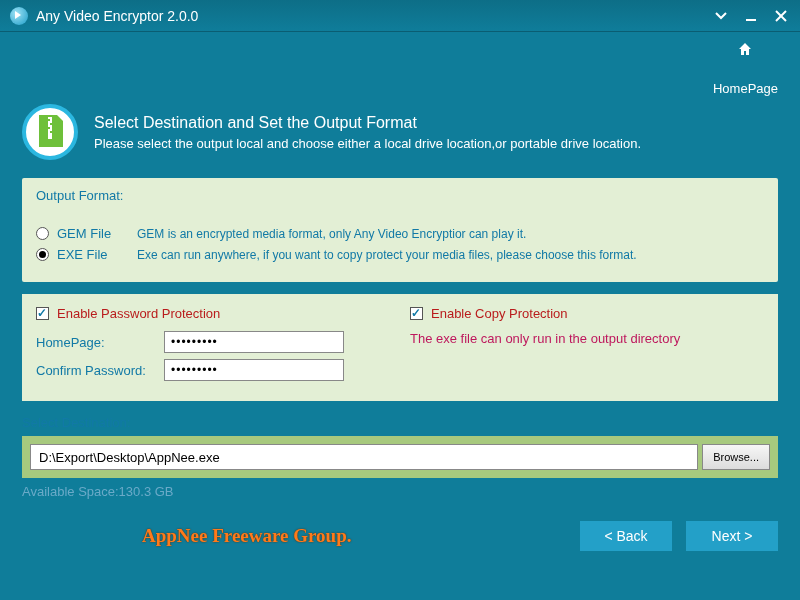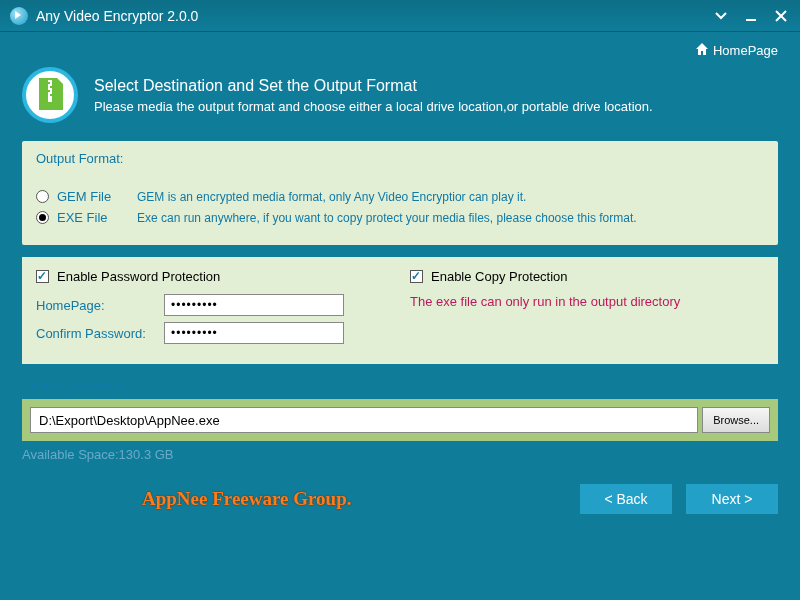--- a/index.html
+++ b/index.html
@@ -8,21 +8,21 @@
 .window { width: 800px; height: 600px; background: #0f7d9a; display: flex; flex-direction: column; }
 
 .titlebar { height: 32px; background: linear-gradient(#0d6e87, #0f7d9a); display: flex; align-items: center; padding: 12px 10px; color: #fff; font-size: 14px; border-bottom: 1px solid #0a5d72; }
 .titlebar-icon { width: 18px; height: 18px; border-radius: 50%; background: radial-gradient(circle at 35% 35%, #9de2f5, #1b9cc7); margin-right: 8px; position: relative; }
 .titlebar-icon::after { content: ""; position: absolute; left: 5px; top: 4px; width: 0; height: 0; border-left: 6px solid #fff; border-top: 4px solid transparent; border-bottom: 4px solid transparent; }
 .titlebar-spacer { flex: 1; }
 .win-btn { width: 18px; height: 18px; margin-left: 12px; display: flex; align-items: center; justify-content: center; cursor: pointer; }
 .win-btn svg { stroke: #fff; stroke-width: 2; fill: none; }
 
 .homepage-row { display: flex; justify-content: flex-end; padding: 10px 22px 0; }
-.homepage-link { color: #fff; font-size: 13px; display: flex; align-items: center; gap: 4px; cursor: pointer; }
+.homepage-link { color: #fff; font-size: 13px; display: flex; align-items: center; gap: 22px; cursor: pointer; flex-direction: column; }
 
 .header-block { display: flex; align-items: center; padding: 8px 22px 18px; gap: 16px; }
 .header-icon { width: 56px; height: 56px; border-radius: 50%; background: #fff; border: 4px solid #2bb7e0; display: flex; align-items: center; justify-content: center; }
 .header-icon svg { fill: #6ec03a; }
 .header-text h2 { color: #fff; font-size: 16px; font-weight: normal; margin-bottom: 4px; }
 .header-text p { color: #fff; font-size: 13px; font-weight: normal; }
 
 .content { margin: 0 16px; padding: 0 6px; }
 
 .panel-of { background: #e3efd5; border-radius: 2px; padding: 10px 14px 14px; }
@@ -34,21 +34,21 @@
 .radio-desc { color: #1179a6; font-size: 12px; }
 
 .spacer-blue { height: 12px; }
 
 .panel-pw { background: #e3efd5; display: flex; padding: 12px 14px 14px; gap: 20px; }
 .pw-left { flex: 1; }
 .pw-right { flex: 1; }
 .cb-row { display: flex; align-items: center; margin-bottom: 10px; }
 .cb { width: 13px; height: 13px; border: 1px solid #555; background: #fff; margin-right: 8px; position: relative; cursor: pointer; }
 .cb.checked::after { content: "✓"; position: absolute; left: 0; top: -2px; font-size: 12px; color: #1179a6; font-weight: bold; }
-.cb-label { color: #000000; font-size: 13px; }
+.cb-label { color: #b91c1c; font-size: 13px; }
 .field-row { display: flex; align-items: center; margin: 6px 0; }
 .field-label { color: #1179a6; font-size: 13px; width: 128px; }
 .pw-input { width: 180px; height: 22px; border: 1px solid #888; padding: 0 6px; font-size: 12px; letter-spacing: 1px; }
 .cp-desc { color: #be185d; font-size: 13px; margin-top: 2px; }
 
 .dest-block { margin-top: 14px; }
 .dest-title { color: #1179a6; font-size: 13px; margin-bottom: 6px; }
 .dest-panel { background: #a7c97e; padding: 8px; display: flex; gap: 4px; align-items: center; }
 .dest-input { flex: 1; height: 26px; border: 1px solid #888; padding: 0 8px; font-size: 13px; background: #fff; }
 .browse-btn { height: 26px; padding: 0 10px; background: linear-gradient(#f6f6f6,#dcdcdc); border: 1px solid #888; font-size: 11px; cursor: pointer; }
@@ -101,21 +101,21 @@
           <path d="M4 0 H22 L28 6 V32 H4 Z"></path>
           <rect x="13" y="2" width="4" height="22" fill="#fff"></rect>
           <rect x="13" y="4" width="2" height="2" fill="#6ec03a"></rect>
           <rect x="15" y="8" width="2" height="2" fill="#6ec03a"></rect>
           <rect x="13" y="12" width="2" height="2" fill="#6ec03a"></rect>
           <rect x="15" y="16" width="2" height="2" fill="#6ec03a"></rect>
         </svg>
     </div>
     <div class="header-text">
       <h2>Select Destination and Set the Output Format</h2>
-      <p>Please media the output format and choose either a local drive location,or portable drive location.</p>
+      <p>Please select the output local and choose either a local drive location,or portable drive location.</p>
     </div>
   </div>
 
   <div class="content">
 
     <div class="panel-of">
       <div class="panel-of-title">Output Format:</div>
       <div class="radio-row">
         <div class="radio"></div>
         <div class="radio-label">GEM File</div>

